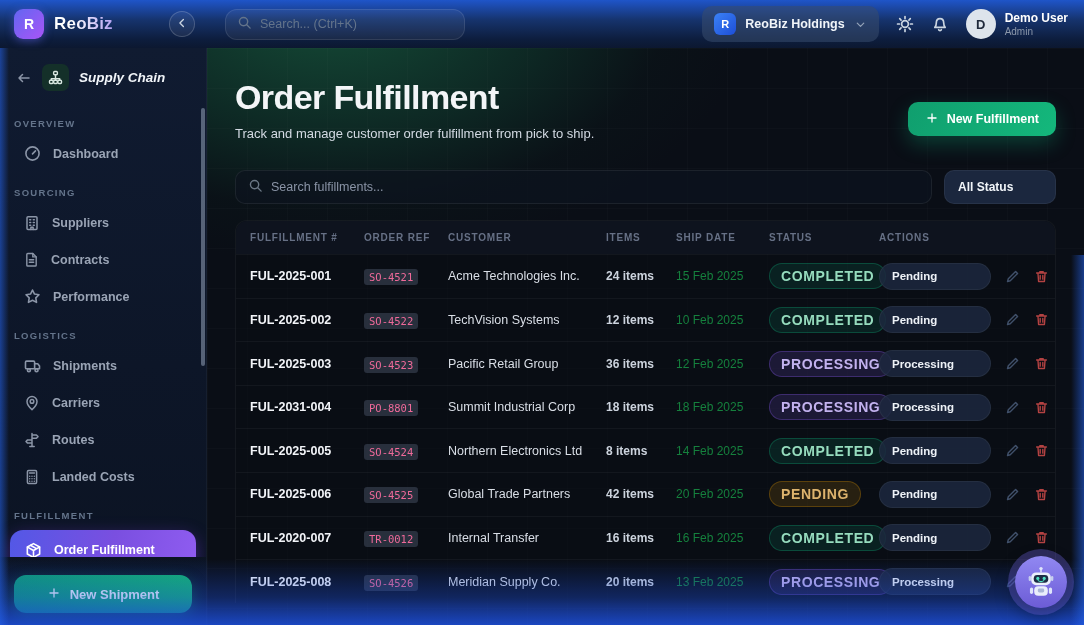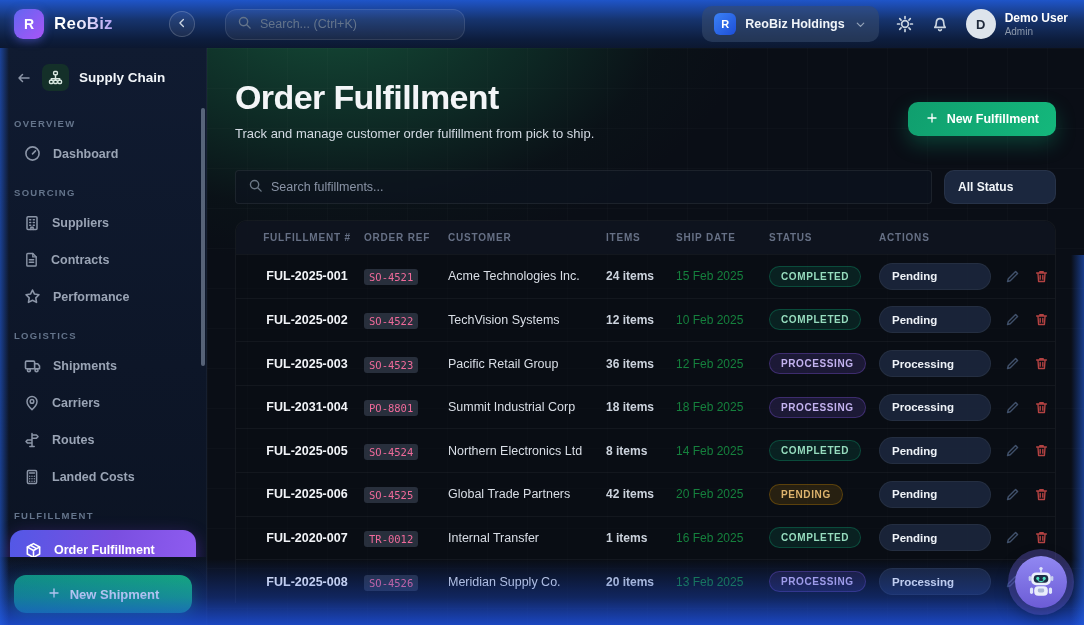--- a/index.html
+++ b/index.html
@@ -36,21 +36,21 @@
     display:flex; align-items:center; justify-content:center; }
   .user-name { color:#fff; font-size:12px; font-weight:700; line-height:1.25; }
   .user-role { color:#8c98ab; font-size:10px; line-height:1.2; }
 
   
   .body-row { flex:1; display:flex; min-height:0; position:relative; }
 
   
   .sidebar { width:207px; flex:0 0 207px; position:relative; display:flex; flex-direction:column; padding-top:12px;
     background:linear-gradient(180deg,#101b31 0%,#0d1628 55%,#0b1322 100%); border-right:1px solid rgba(255,255,255,.04); }
-  .sidebar-header { display:flex; align-items:center; gap:10px; padding:4px 14px 12px 16px; }
+  .sidebar-header { display:flex; align-items:center; gap:10px; padding:4px 14px 12px 16px;font-style:italic; }
   .back-arrow { color:#8b95a7; display:flex; cursor:pointer; }
   .module-icon { width:27px; height:27px; border-radius:7px; background:#143029; color:#d9e7e0;
     display:flex; align-items:center; justify-content:center; }
   .module-title { color:#f1f5f9; font-size:13.5px; font-weight:700; }
   .nav { flex:1; overflow:hidden; }
   .nav-label { padding:15px 14px 6px; font-size:9.5px; font-weight:700; letter-spacing:1.3px; color:#64748b; }
   .nav-item { display:flex; align-items:center; gap:12px; height:37px; padding:0 14px 0 24px; color:#9aa4b5;
     font-size:12.5px; font-weight:600; cursor:pointer; }
   .nav-item .nav-ic { display:flex; color:#8b95a7; }
   .nav-item.active { margin:3px 10px 2px; padding:0 15px; height:40px; border-radius:13px; color:#fff;
@@ -74,43 +74,43 @@
   .main-inner { position:relative; z-index:2; padding:0 28px; height:100%; }
 
   .page-head { display:flex; align-items:flex-start; justify-content:space-between; padding-top:30px; }
   .page-title { font-size:34px; font-weight:800; color:#f3f5f7; letter-spacing:-.6px; line-height:1.15; }
   .page-subtitle { margin-top:9px; font-size:13px; font-weight:500; color:#d3dae3; }
   .new-fulfillment { margin-top:24px; height:34px; padding:0 17px; border-radius:10px; border:none; cursor:pointer;
     background:linear-gradient(120deg,#109e6e,#14b87c); color:#fff; font-weight:700; font-size:12.5px; font-family:inherit;
     display:flex; align-items:center; gap:8px; box-shadow:0 8px 20px rgba(16,185,129,.28); }
 
   .filter-row { display:flex; gap:12px; margin-top:29px; }
-  .search-fulfill { flex:1; height:34px; border-radius:4px; background:rgba(13,19,30,.72);
+  .search-fulfill { flex:1; height:34px; border-radius:10px; background:rgba(13,19,30,.72);
     border:1px solid rgba(255,255,255,.07); display:flex; align-items:center; gap:8px; padding:0 12px; color:#6b7785; }
   .search-fulfill input { flex:1; background:transparent; border:none; outline:none; color:#aab4c4; font-size:12.5px; font-family:inherit; }
   .search-fulfill input::placeholder { color:#8a94a6; }
   .status-filter { width:112px; height:34px; border-radius:10px; background:rgba(29,42,66,.9);
     border:1px solid rgba(255,255,255,.06); color:#f1f5f9; font-weight:700; font-size:12px;
     display:flex; align-items:center; padding:0 13px; cursor:pointer; }
 
   
   .table-card { margin-top:16px; border-radius:12px 12px 0 0; overflow:hidden;
     border:1px solid rgba(255,255,255,.05); border-bottom:none; background:rgba(8,11,18,.5); }
   .thead, .trow { display:grid; grid-template-columns:128px 84px 158px 70px 93px 110px 1fr; align-items:center; }
   .thead { height:33px; background:rgba(15,20,31,.94); }
   .th { font-size:10px; font-weight:700; letter-spacing:.8px; color:#667085; }
-  .c1 { padding-left:14px;text-align:center; }
+  .c1 { padding-left:14px; }
   .trow { height:43.6px; border-top:1px solid rgba(255,255,255,.045); }
   .c-ful { color:#f2f4f8; font-weight:700; font-size:12.5px; }
   .ref { font-family:"DejaVu Sans Mono", monospace; font-size:10.5px; color:#f06a9a;
     background:rgba(122,138,164,.28); padding:2px 5px; border-radius:3px; cursor:pointer; }
   .c-cust { color:#d9dee6; font-size:12.5px; font-weight:500; }
   .c-items { color:#ccd3dd; font-size:12px; font-weight:600; }
   .c-date { color:#15803d; font-size:12px; font-weight:500; }
-  .badge { display:inline-block; padding:4px 11px; border-radius:999px; font-size:10px; font-weight:700; letter-spacing:.6px; }
+  .badge { display:inline-block; padding:4px 11px; border-radius:999px; font-size:14px; font-weight:700; letter-spacing:.6px; }
   .badge.completed  { background:rgba(16,185,129,.12); color:#96dcbe; border:1px solid rgba(16,185,129,.28); }
   .badge.processing { background:rgba(139,92,246,.15); color:#c3b2ef; border:1px solid rgba(139,92,246,.30); }
   .badge.pending    { background:rgba(202,138,4,.16); color:#ddb36d; border:1px solid rgba(202,138,4,.32); }
   .actions { display:flex; align-items:center; gap:14px; }
   .action-select { width:112px; height:27px; border-radius:999px; background:rgba(28,40,62,.85);
     border:1px solid rgba(255,255,255,.05); color:#eef2f7; font-size:11.5px; font-weight:600;
     display:flex; align-items:center; padding:0 12px; cursor:pointer; }
   .act { display:flex; cursor:pointer; }
   .act.edit { color:#40506a; }
   .act.trash { color:#b34242; }
@@ -466,21 +466,21 @@
                     <svg width="15" height="15" viewBox="0 0 16 16" fill="none" stroke="currentColor" stroke-width="1.5" stroke-linecap="round" stroke-linejoin="round">
                       <path d="M2.8 4.2h10.4M6.2 4.2V2.9h3.6v1.3M4.2 4.2l.7 9.2h6.2l.7-9.2M6.6 6.8v4M9.4 6.8v4"></path>
                     </svg>
                   </span>
                 </div>
               </div>
               <div class="trow">
                 <div class="c1 c-ful">FUL-2020-007</div>
                 <div><span class="ref">TR-0012</span></div>
                 <div class="c-cust">Internal Transfer</div>
-                <div class="c-items">1 items</div>
+                <div class="c-items">16 items</div>
                 <div class="c-date">16 Feb 2025</div>
                 <div><span class="badge completed">COMPLETED</span></div>
                 <div class="actions">
                   <div class="action-select">Pending</div>
                   <span class="act edit">
                     <svg width="15" height="15" viewBox="0 0 16 16" fill="none" stroke="currentColor" stroke-width="1.5" stroke-linecap="round" stroke-linejoin="round">
                       <path d="M11.3 2.6l2.1 2.1-7.8 7.8-2.9.8.8-2.9z"></path>
                     </svg>
                   </span>
                   <span class="act trash">

